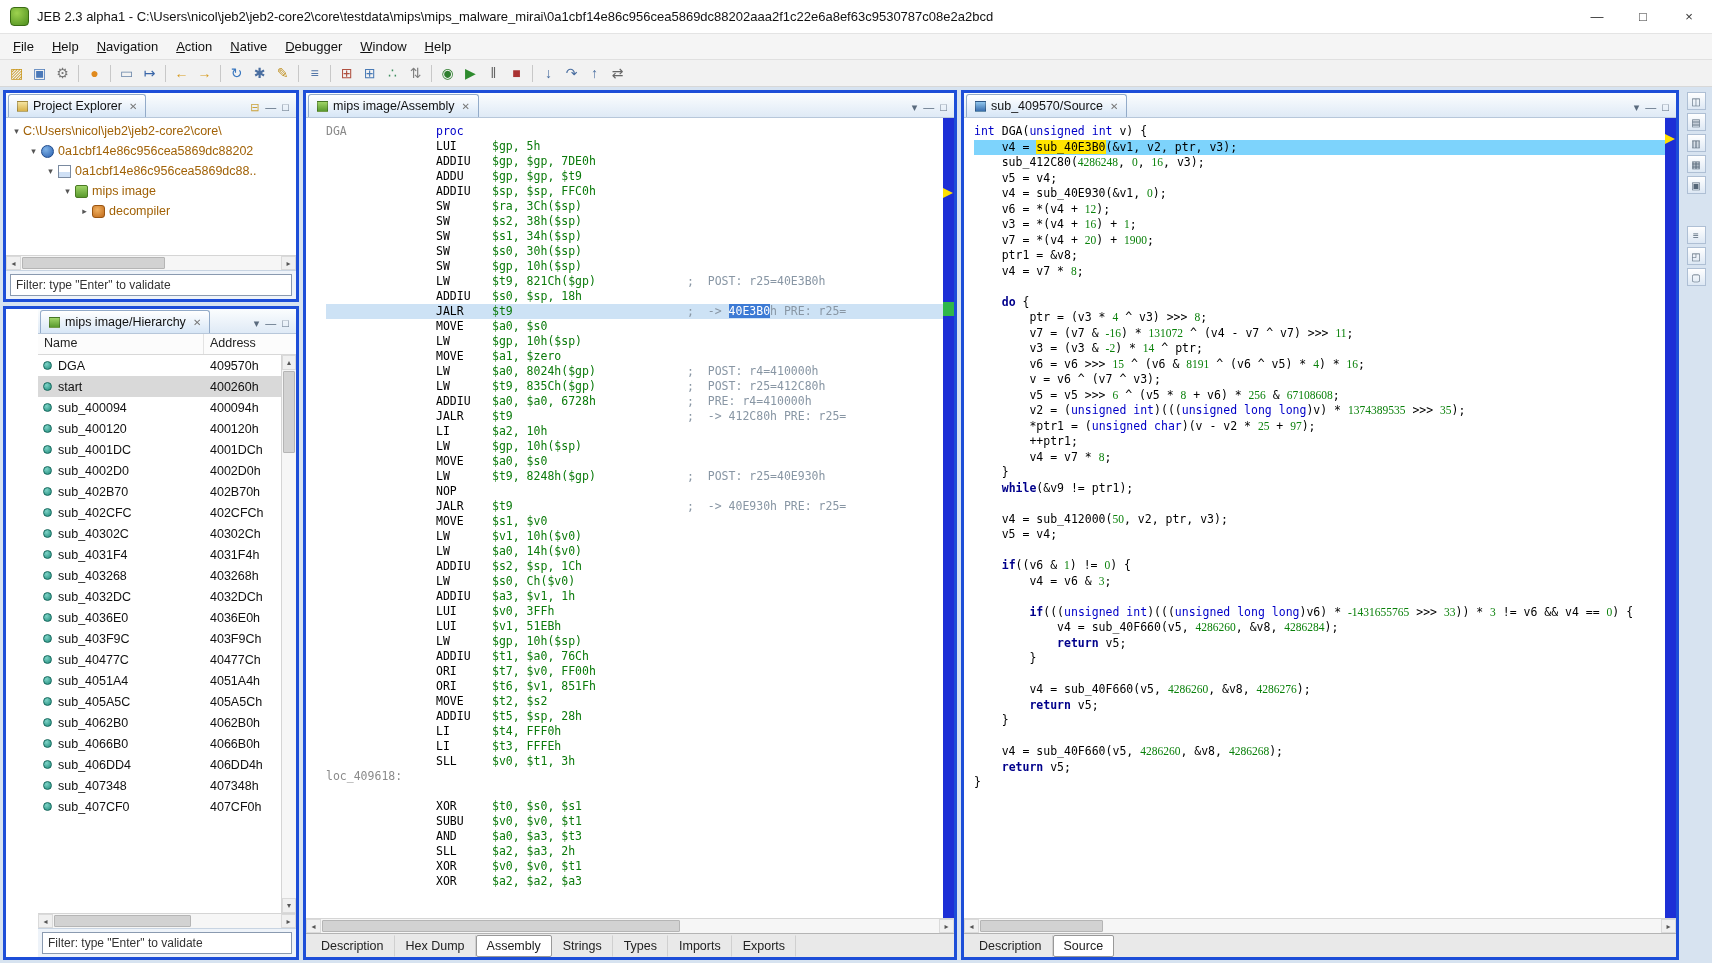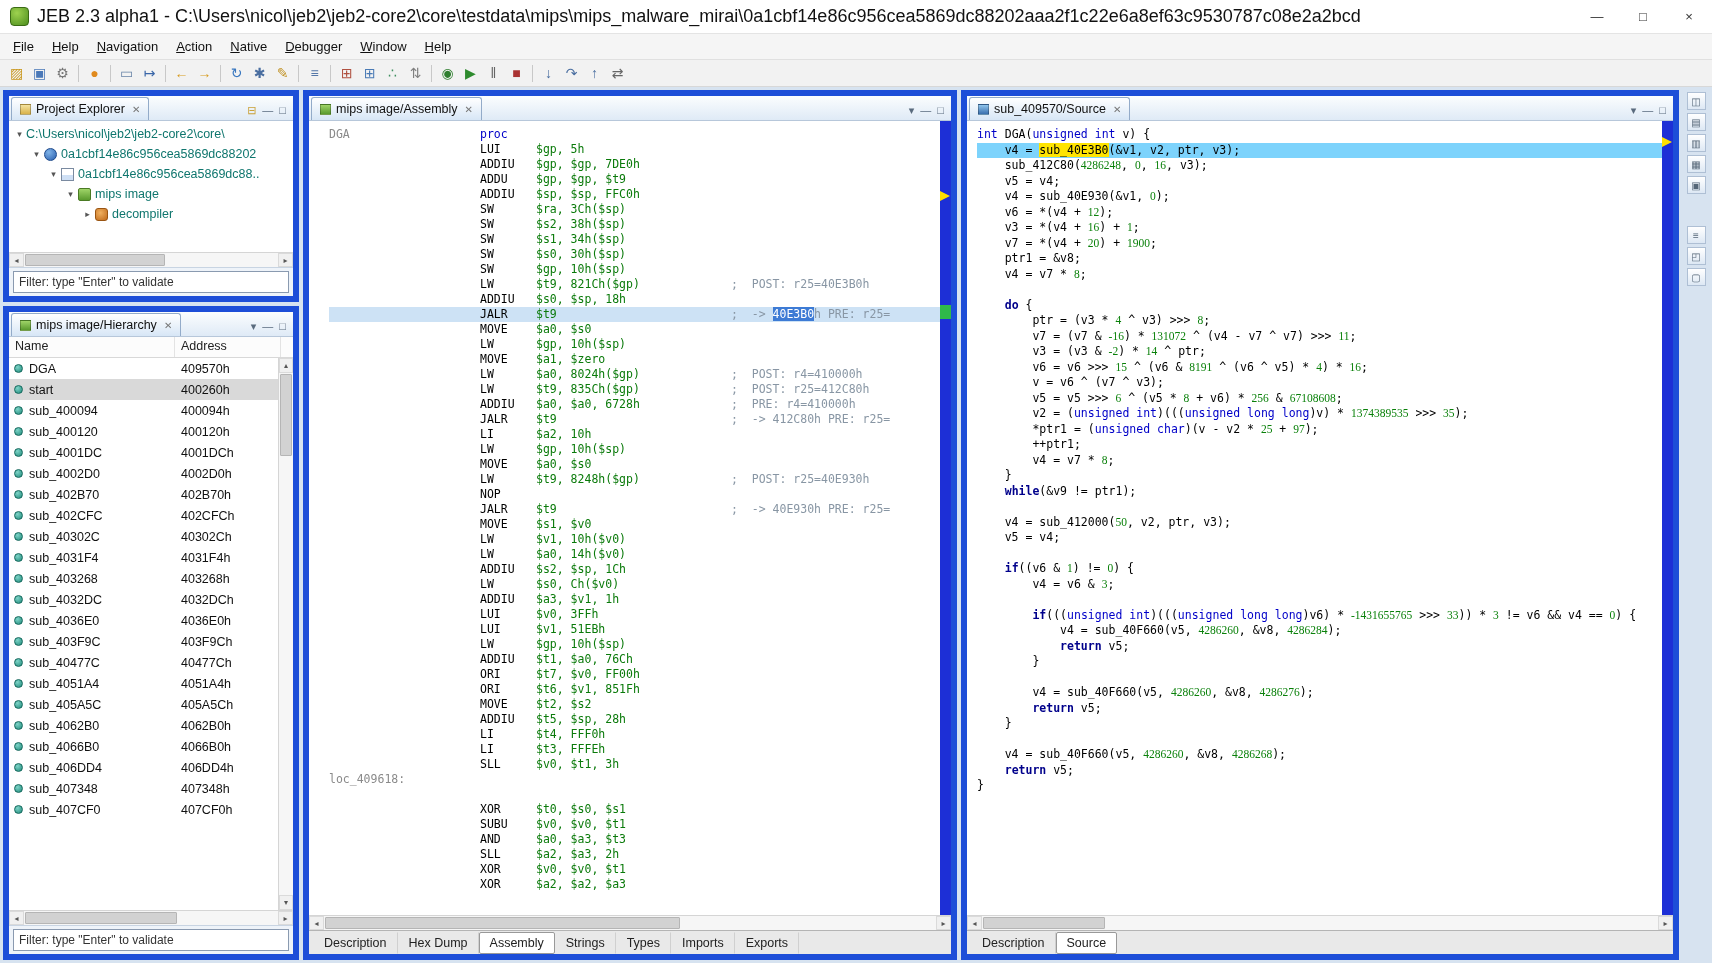--- a/index.html
+++ b/index.html
@@ -2,62 +2,62 @@
 <html><head>
 <meta charset="utf-8">
 <style>
 *{margin:0;padding:0;box-sizing:border-box;}
 html,body{width:1712px;height:963px;overflow:hidden;font-family:"Liberation Sans",sans-serif;background:#f0f0f0;font-size:13px;}
 .app{display:flex;flex-direction:column;width:1712px;height:963px;}
 
 
 .titlebar{height:34px;background:#ffffff;display:flex;align-items:center;padding-left:10px;border-bottom:1px solid #e4e4e4;flex:none;}
 .app-icon{width:19px;height:19px;border-radius:4px;background:radial-gradient(circle at 35% 30%,#9ed24f,#4e8f1e);border:1px solid #3a6b14;margin-right:8px;flex:none;}
-.title{font-size:18px;color:#111;flex:1;white-space:nowrap;overflow:hidden;}
+.title{font-size:13px;color:#111;flex:1;white-space:nowrap;overflow:hidden;}
 .win-btn{width:46px;height:33px;display:flex;align-items:center;justify-content:center;font-size:13px;color:#333;}
 
 
 .menubar{height:26px;background:#f5f5f5;display:flex;align-items:center;padding-left:4px;border-bottom:1px solid #e0e0e0;flex:none;}
 .menu-item{display:inline-block;padding:3px 9px;font-size:13px;color:#111;}
 .menu-item::first-letter{text-decoration:underline;}
 
 
 .toolbar{height:27px;background:#f2f2f2;display:flex;align-items:center;padding-left:5px;border-bottom:1px solid #d8d8d8;flex:none;}
 .tb-icon{width:21px;height:21px;display:flex;align-items:center;justify-content:center;font-size:14px;margin:0 1px;}
 .tb-sep{width:1px;height:17px;background:#c8c8c8;margin:0 4px;}
 
 
 .main{flex:1;display:flex;background:#d7e3f0;padding:3px;gap:4px;min-height:0;}
-.panel{background:#fff;border:6px solid #1d4ed8;display:flex;flex-direction:column;min-width:0;min-height:0;}
+.panel{background:#fff;border:3px solid #1d4ed8;display:flex;flex-direction:column;min-width:0;min-height:0;}
 .panel-header{height:25px;background:linear-gradient(#fbfdfe,#dfeaf6);border-bottom:1px solid #b7c7da;display:flex;align-items:flex-end;padding:0 4px 0 2px;flex:none;}
 .ptab{height:23px;display:flex;align-items:center;gap:5px;padding:0 8px;background:linear-gradient(#ffffff,#d7e6f6);border:1px solid #93abc9;border-bottom:none;border-radius:3px 3px 0 0;font-size:12.5px;color:#111;white-space:nowrap;}
 .ptab .tab-ic{width:11px;height:11px;flex:none;border:1px solid rgba(0,0,0,.25);}
 .ptab .close{color:#777;font-size:10px;margin-left:2px;}
 .hspacer{flex:1;}
 .hdr-btn{color:#5a6b7e;font-size:11px;padding:0 3px;height:20px;display:flex;align-items:center;}
 
 .col-left{width:296px;display:flex;flex-direction:column;gap:4px;flex:none;}
 #pe-panel{height:212px;flex:none;}
-#hier-panel{flex:1;}
+#hier-panel{flex:1;padding-left:32px;}
 .col-center{width:654px;flex:none;}
 .col-right{flex:1;}
 .right-strip{width:26px;flex:none;display:flex;flex-direction:column;align-items:center;padding-top:2px;gap:3px;}
 .rs-icon{width:19px;height:18px;border:1px solid #aebfd4;background:linear-gradient(#ffffff,#dde8f4);font-size:10px;color:#567;display:flex;align-items:center;justify-content:center;}
 .rs-gap{height:26px;}
 
 
 .tree{flex:1;padding-top:3px;overflow:hidden;}
 .tree-row{display:flex;align-items:center;height:20px;font-size:12.5px;white-space:nowrap;overflow:hidden;}
 .tw{color:#555;width:13px;font-size:9px;text-align:center;flex:none;}
 .ticon{width:13px;height:13px;margin:0 4px 0 1px;flex:none;}
 .icon-artifact{border-radius:50%;background:radial-gradient(circle at 35% 30%,#7fb3e8,#2a5fae);border:1px solid #1e4a8c;}
 .icon-binary{background:linear-gradient(#ffffff 55%,#cfe0f5 55%);border:1px solid #7a8aa0;}
 .icon-image{background:linear-gradient(#9fd468,#5a9a2e);border:1px solid #4a7a24;border-radius:2px;}
 .icon-decompiler{background:radial-gradient(circle at 40% 35%,#f0b060,#c06a1a);border:1px solid #9a5512;border-radius:3px;}
-.tlabel{color:#0f766e;}
+.tlabel{color:#a16207;}
 
 
 .hscroll{height:15px;display:flex;align-items:stretch;background:#f0f0f0;border-top:1px solid #d5d5d5;flex:none;}
 .sb-btn{width:15px;font-size:8px;color:#555;display:flex;align-items:center;justify-content:center;background:#f0f0f0;border:1px solid #dadada;flex:none;}
 .sb-track{flex:1;position:relative;background:#f6f6f6;}
 .sb-thumb{position:absolute;top:1px;bottom:1px;background:#d2d2d2;border:1px solid #b5b5b5;border-radius:1px;}
 .vscroll{width:15px;display:flex;flex-direction:column;background:#f0f0f0;border-left:1px solid #d5d5d5;flex:none;}
 .vsb-btn{height:15px;font-size:8px;color:#555;display:flex;align-items:center;justify-content:center;border:1px solid #dadada;flex:none;}
 .vsb-track{flex:1;position:relative;background:#f6f6f6;}
 .vsb-thumb{position:absolute;left:1px;right:1px;background:#d2d2d2;border:1px solid #b5b5b5;border-radius:1px;}
@@ -79,21 +79,21 @@
 .gr-name{width:146px;flex:none;color:#111;overflow:hidden;}
 .gr-addr{width:106px;flex:none;color:#111;padding-left:6px;}
 .gr-c3{width:10px;overflow:hidden;color:#111;}
 
 
 .code-body{flex:1;display:flex;min-height:0;}
 .asm-code{flex:1;padding:6px 0 0 20px;font-family:"DejaVu Sans Mono",monospace;font-size:11.5px;line-height:15px;white-space:pre;overflow:hidden;}
 .asm-row{display:flex;height:15px;}
 .asm-row.sel{background:#cde2f5;}
 .a-lbl{width:110px;color:#8a8a8a;flex:none;}
-.a-mn{width:56px;color:#000;flex:none;margin-left:41px;}
+.a-mn{width:56px;color:#000;flex:none;}
 .a-mn.proc{color:#0000c8;}
 .a-ops{width:195px;color:#0a7a0a;flex:none;}
 .a-cmt{color:#8896a4;}
 .cmt-hl{background:#3d7bd5;color:#fff;}
 .ruler{width:11px;background:#1d2fd6;position:relative;flex:none;}
 .marker-arrow{position:absolute;left:0;width:0;height:0;border-left:10px solid #ffe000;border-top:5px solid transparent;border-bottom:5px solid transparent;}
 .marker-green{position:absolute;left:0;width:11px;height:14px;background:#2fb84a;}
 
 
 .src-code{flex:1;padding:6px 0 0 10px;font-family:"DejaVu Sans Mono",monospace;font-size:11.5px;line-height:15.5px;white-space:pre;overflow:hidden;}

